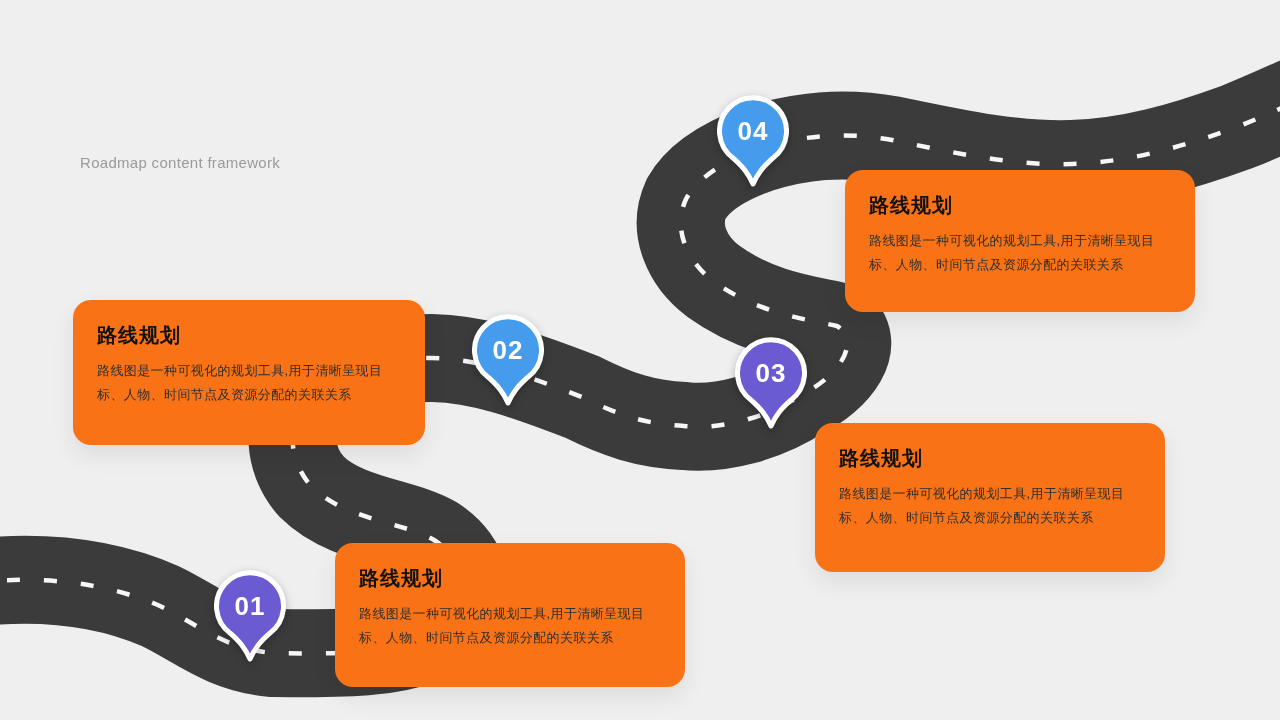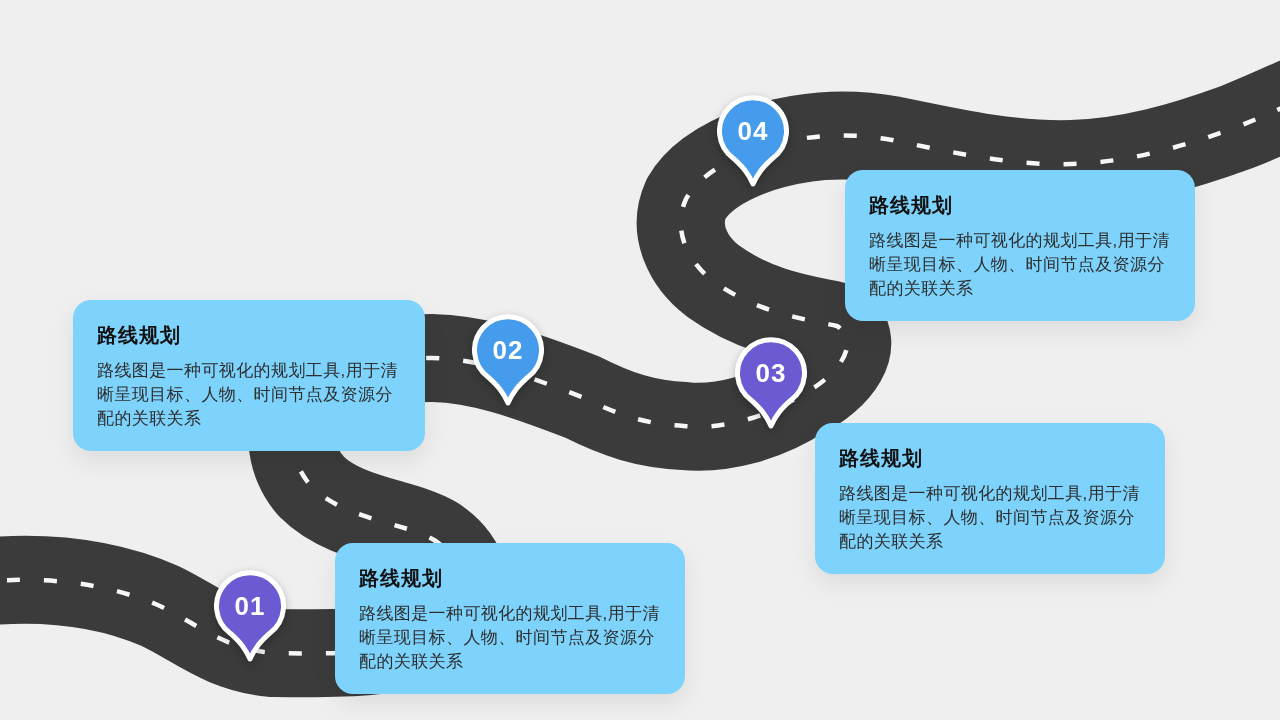--- a/index.html
+++ b/index.html
@@ -19,26 +19,26 @@
     margin:0;font-size:40px;line-height:1.2;font-weight:800;
     letter-spacing:2px;color:#1b1b1b;
   }
   .title-block p{
     margin:10px 0 0 2px;font-size:15px;color:#9a9a9a;letter-spacing:.3px;
   }
 
   
   .card{
     position:absolute;z-index:3;width:350px;box-sizing:border-box;
-    background:#7dd3fc;border-radius:18px;
-    padding:22px 24px 20px 24px;
+    background:#f97316;border-radius:18px;
+    padding:22px 24px 32px 24px;
     box-shadow:0 10px 24px rgba(0,0,0,.08);
   }
   .card h2{margin:0 0 10px 0;font-size:20px;font-weight:700;color:#111;letter-spacing:1px;}
-  .card p{margin:0;font-size:17px;line-height:24px;color:#2e2e2e;letter-spacing:.4px;}
+  .card p{margin:0;font-size:13px;line-height:24px;color:#2e2e2e;letter-spacing:.4px;}
   .card-1{left:73px;  top:300px;width:352px;min-height:145px;}
   .card-2{left:845px; top:170px;min-height:142px;}
   .card-3{left:335px; top:543px;min-height:144px;}
   .card-4{left:815px; top:423px;min-height:149px;}
 
   
   .pin{
     position:absolute;z-index:4;width:80px;height:100px;
     filter:drop-shadow(0 3px 4px rgba(0,0,0,.25));
   }
@@ -91,20 +91,21 @@
          C 812 320, 760 315, 713 281
          C 688 262, 672 230, 686 199
          C 698 178, 722 162, 758 149
          C 800 136, 842 131, 892 140
          C 950 152, 1012 166, 1072 164
          C 1130 162, 1182 147, 1237 127
          C 1267 115, 1288 105, 1315 93" fill="none" stroke="#FFFFFF" stroke-width="4.5" stroke-dasharray="13 24" stroke-linecap="butt" opacity="0.96"></path>
   </svg>
 
   <header class="title-block">
+    <p>Roadmap content framework</p>
   </header>
 
   <div class="card card-1">
     <h2>路线规划</h2>
     <p>路线图是一种可视化的规划工具,用于清晰呈现目标、人物、时间节点及资源分配的关联关系</p>
   </div>
 
   <div class="card card-2">
     <h2>路线规划</h2>
     <p>路线图是一种可视化的规划工具,用于清晰呈现目标、人物、时间节点及资源分配的关联关系</p>

